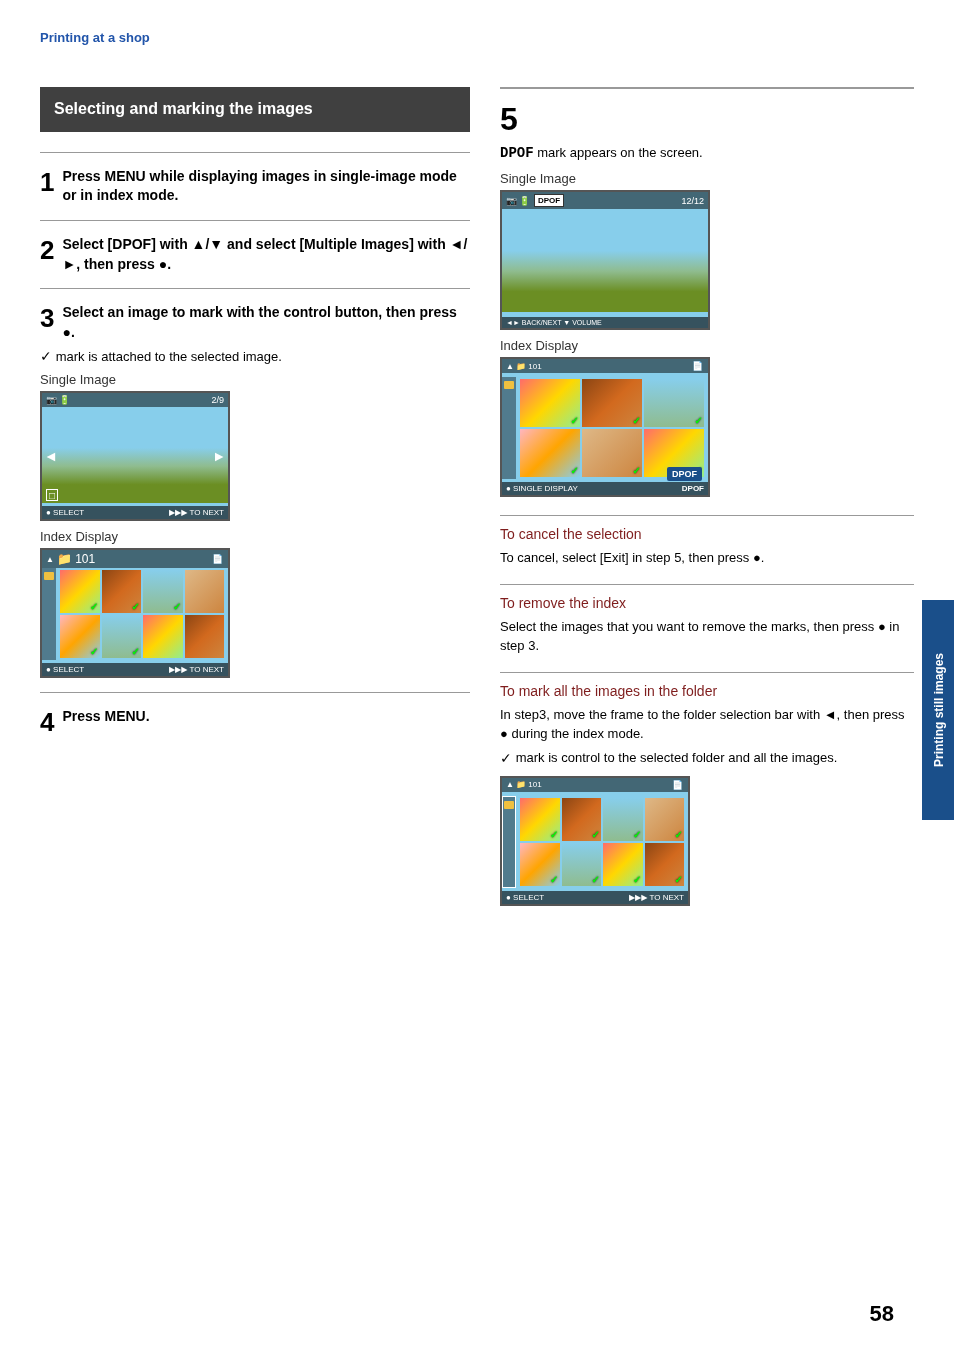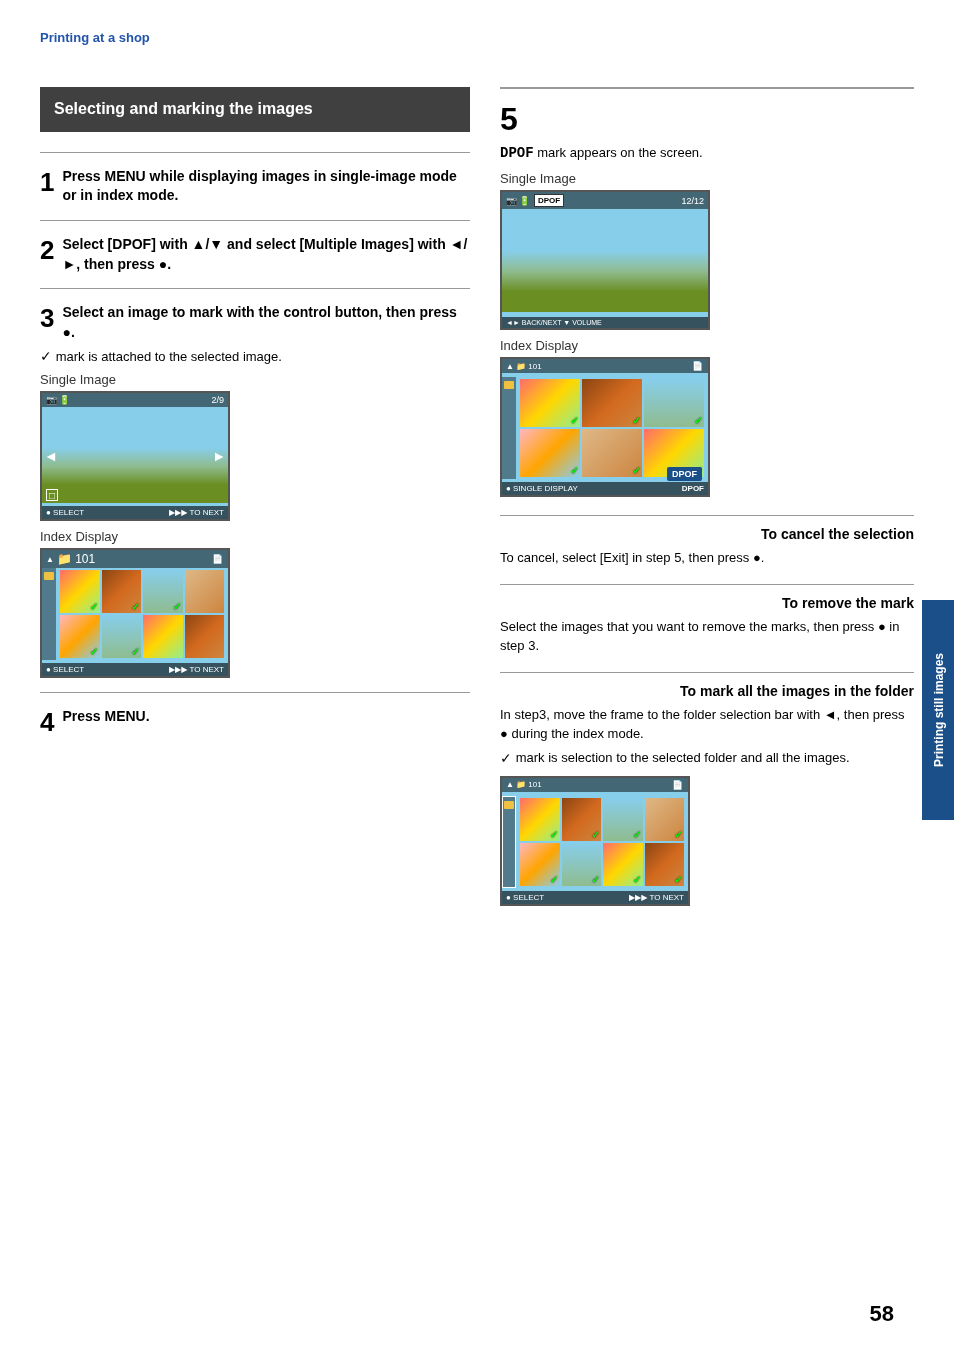--- a/index.html
+++ b/index.html
@@ -227,27 +227,26 @@
       font-family: 'Courier New', monospace;
       font-weight: bold;
       font-size: 14px;
     }
 
     .sub-section {
       margin-top: 16px;
     }
 
     .sub-section-title {
-      color: #000000;
+      color: #7f1d1d;
       font-size: 14px;
-      font-weight: bold;
+      font-weight: normal;
       border-top: 1.5px solid #999;
       padding-top: 10px;
       margin-bottom: 6px;
-      text-align: right;
     }
 
     .sub-section-body {
       font-size: 13px;
       line-height: 1.5;
     }
 
     
     .camera-screen.right-single {
       width: 210px;
@@ -489,32 +488,32 @@
           </div>
         </div>
       </div>
 
       <div class="sub-section">
         <div class="sub-section-title">To cancel the selection</div>
         <div class="sub-section-body">To cancel, select [Exit] in step 5, then press ●.</div>
       </div>
 
       <div class="sub-section">
-        <div class="sub-section-title">To remove the mark</div>
+        <div class="sub-section-title">To remove the index</div>
         <div class="sub-section-body">Select the images that you want to remove the marks, then press ● in step 3.</div>
       </div>
 
       <div class="sub-section">
         <div class="sub-section-title">To mark all the images in the folder</div>
         <div class="sub-section-body">
           <span>In step3, move the frame to the folder selection bar with ◄, then press ● during the index mode.</span>
         </div>
         <div class="step-note" style="margin-top:6px;">
           <span class="checkmark">✓</span>
-          <span>mark is selection to the selected folder and all the images.</span>
+          <span>mark is control to the selected folder and all the images.</span>
         </div>
 
         <div class="camera-screen" style="width:190px;height:130px;position:relative;margin-top:10px;">
           <div class="cam-toolbar">
             <span style="font-size:8px;">▲ 📁 101</span>
             <span style="font-size:9px;">📄</span>
           </div>
 
           <div class="folder-bar" style="border:1px solid #fff;">
             <div class="folder-icon"></div>

